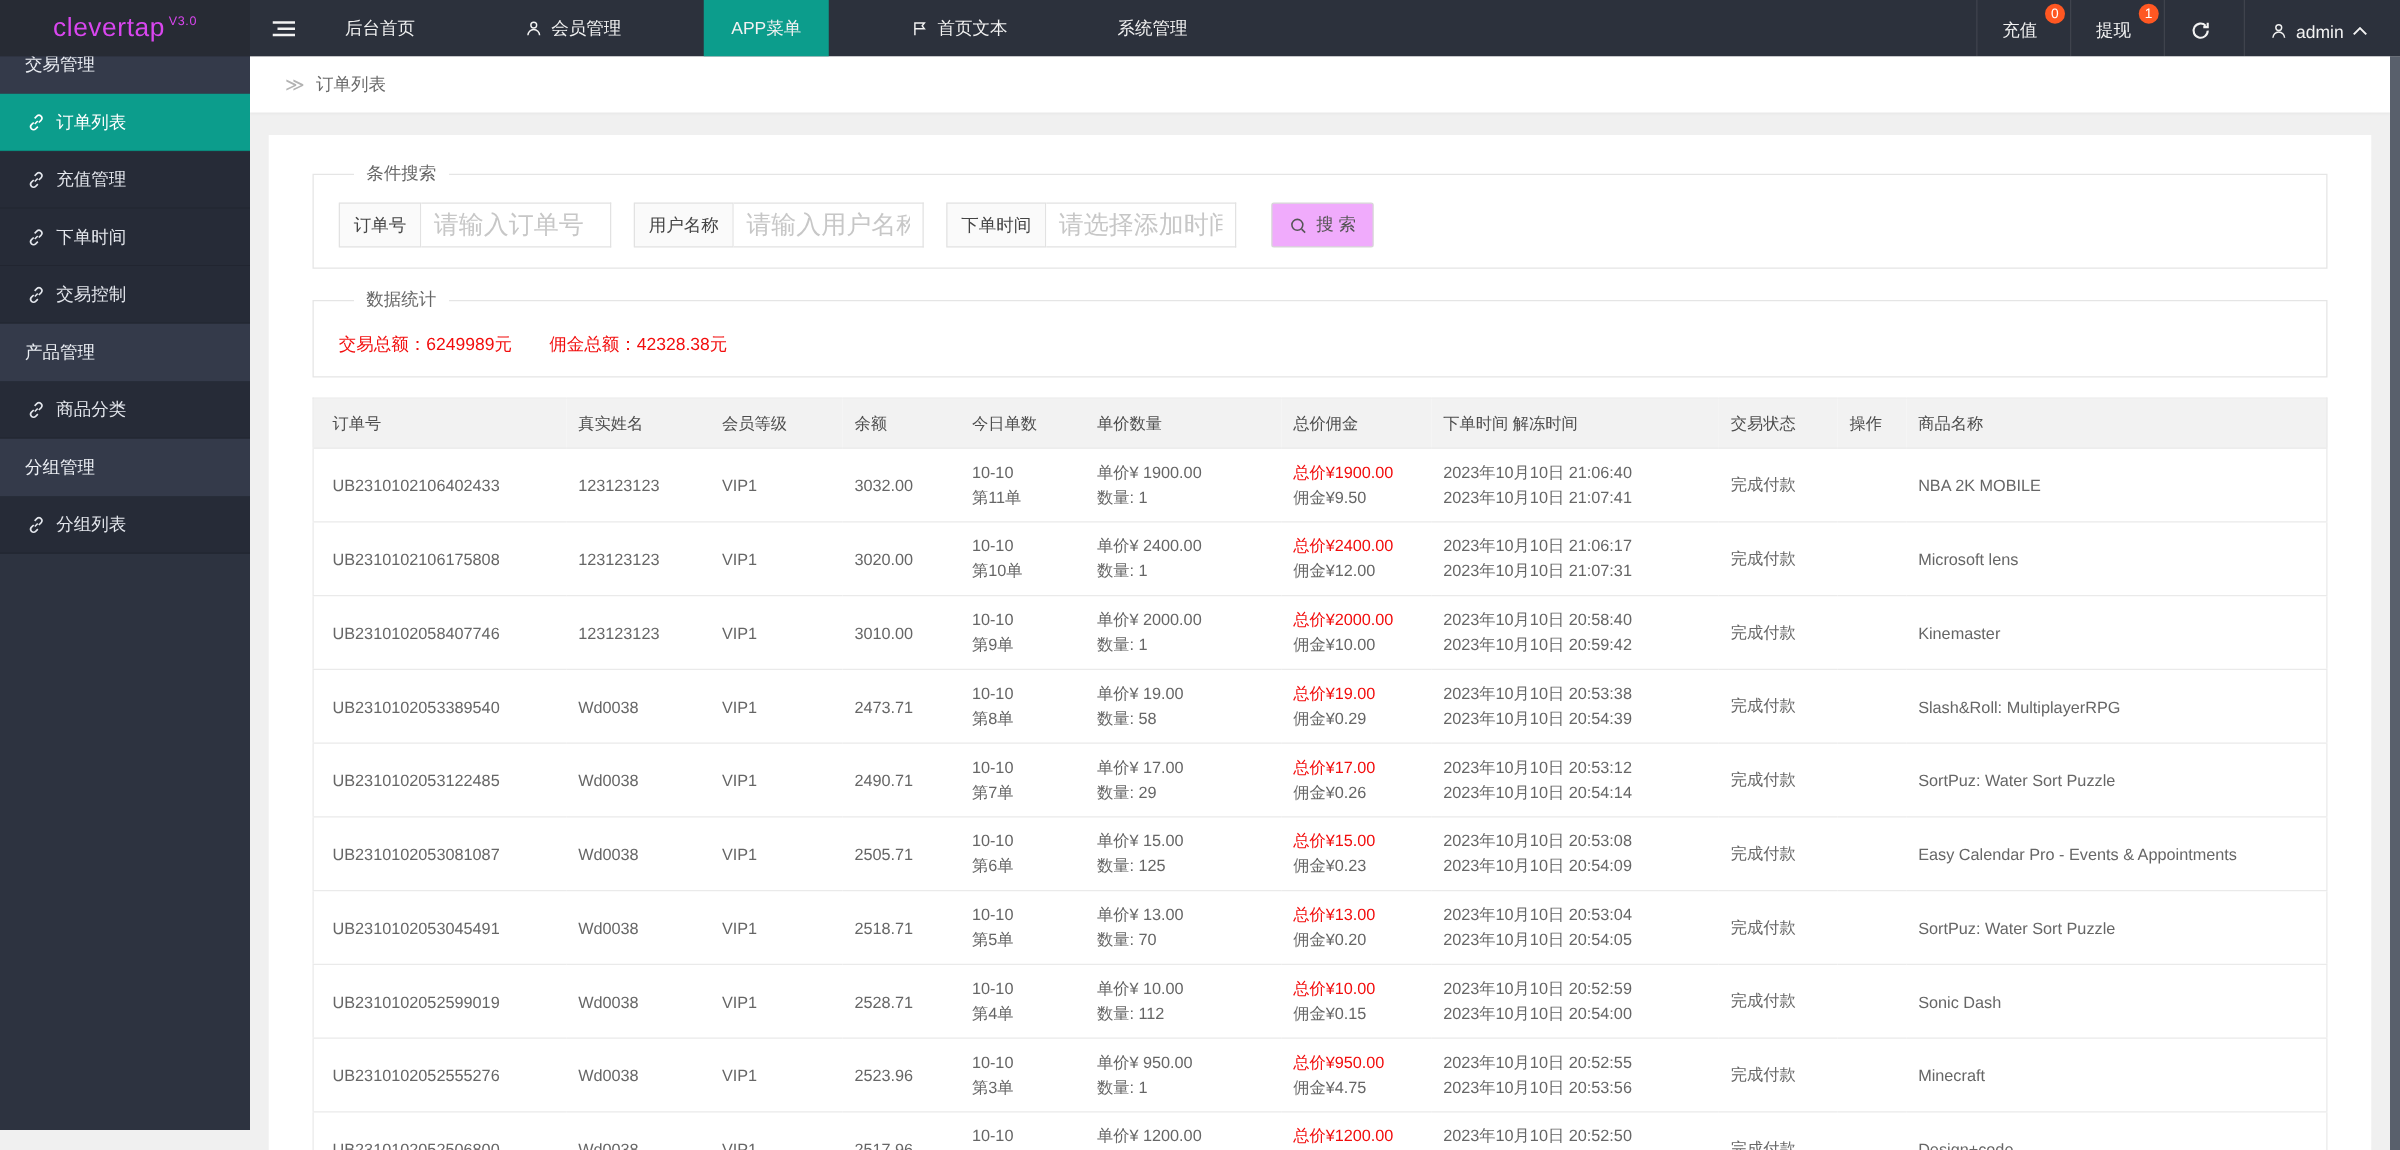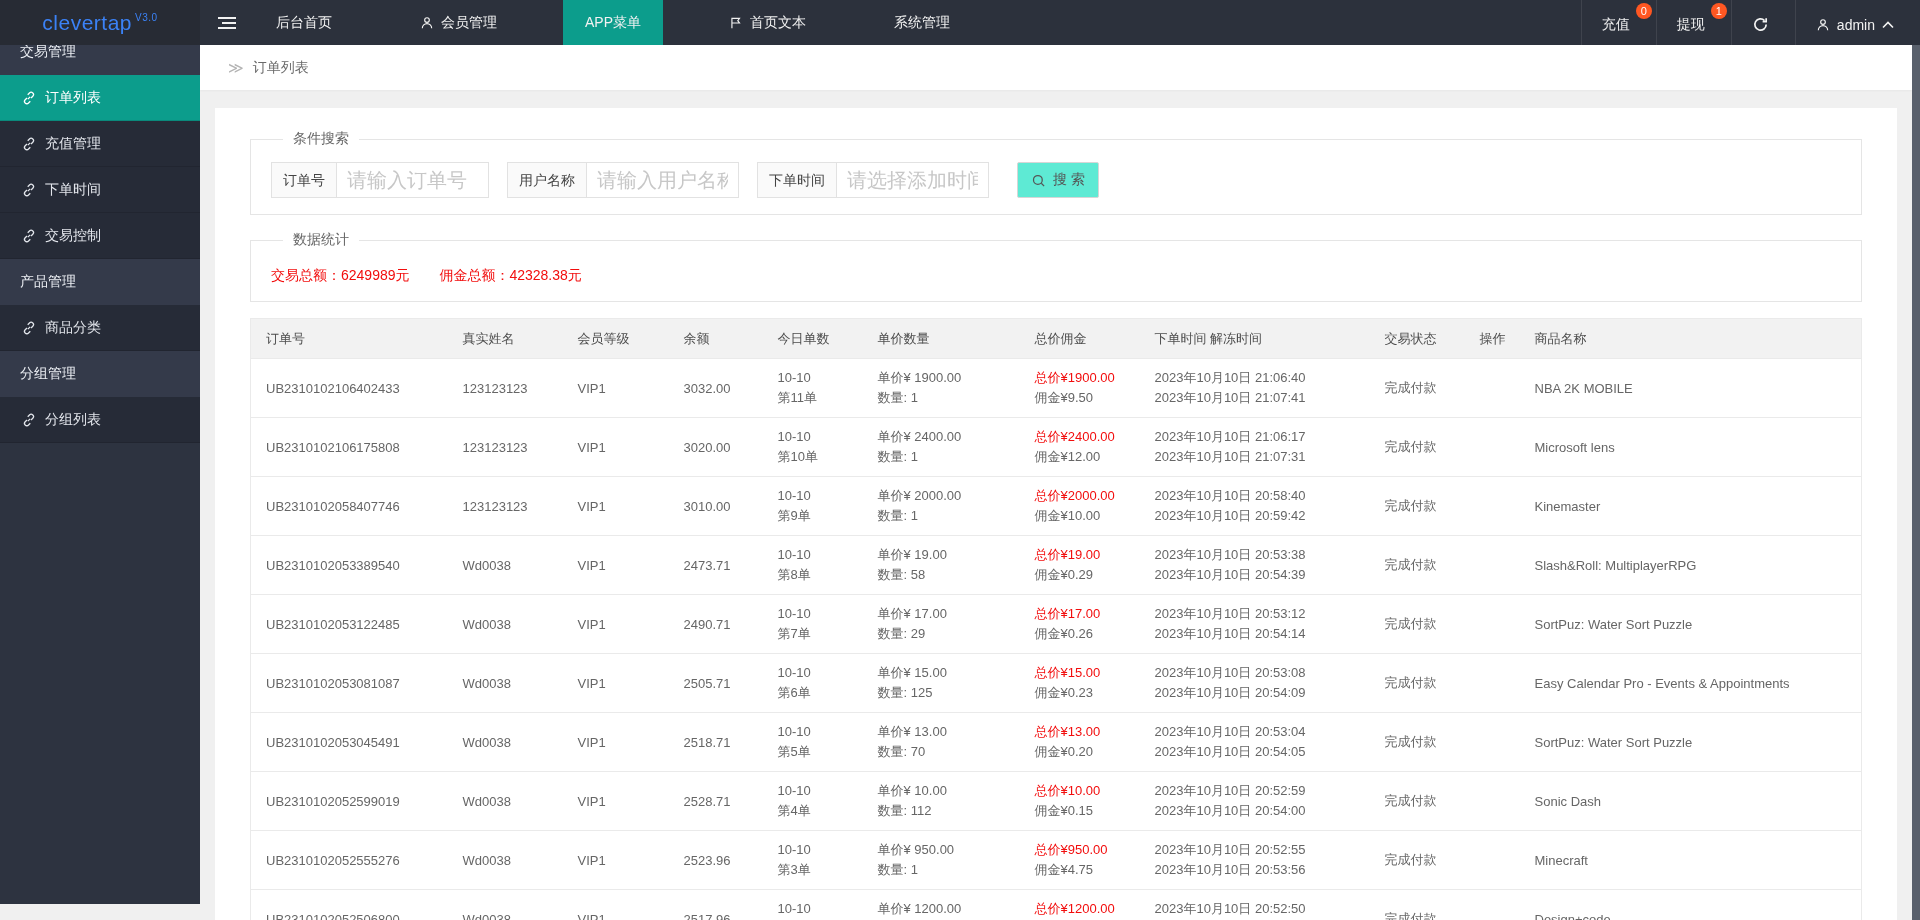--- a/index.html
+++ b/index.html
@@ -1,20 +1,20 @@
 <!DOCTYPE html>
 <html style="--accent: #0c9d8c; --badge: #ff5722; --red: #f20d0d; --topbar: #2c313c; --logodark: #272b34; --sidebar: #2d3340; --sidebargroup: #343a4a; --sidebaritem: #262b37;"><head>
 <meta charset="utf-8">
 <style>
   * { margin:0; padding:0; box-sizing:border-box; }
   html,body { width:1920px; height:920px; overflow:hidden; font-family:"Liberation Sans","DejaVu Sans",sans-serif; background:#f0f0f0; }
 
   
   .topbar { position:absolute; left:0; top:0; width:1920px; height:45px; background:var(--topbar); display:flex; align-items:stretch; z-index:10; }
-  .logo { width:200px; background:var(--logodark); color:#3b82f6; display:flex; align-items:center; justify-content:center; font-size:21px; letter-spacing:.5px; }
+  .logo { width:200px; background:var(--logodark); color:#d946ef; display:flex; align-items:center; justify-content:center; font-size:21px; letter-spacing:.5px; }
   .logo sup { font-size:10px; margin-left:3px; transform:translateY(-5px); }
   .tb-item { display:flex; align-items:center; gap:7px; padding:0 22px; color:#f2f2f2; font-size:14px; cursor:pointer; }
   .tb-item.hamburger { padding:0 18px; }
   .tb-item.active { background:var(--accent); }
   .tb-right { margin-left:auto; display:flex; align-items:stretch; }
   .tb-right .tb-item { border-left:1px solid rgba(255,255,255,.09); position:relative; padding:4px 26px 0 20px; }
   .badge { position:absolute; top:3px; right:4px; min-width:16px; height:16px; line-height:16px; border-radius:9px; background:var(--badge); color:#fff; font-size:11px; text-align:center; padding:0 4px; }
   .icon-svg { display:inline-block; vertical-align:middle; }
 
   
@@ -29,21 +29,21 @@
   .crumb-icon { color:#b3b3b3; font-size:15px; }
   .card { background:#fff; margin:18px 15px 0; padding:22px 35px 40px; min-height:840px; }
 
   fieldset { border:1px solid #e5e5e5; padding:14px 20px 16px; margin-bottom:16px; }
   fieldset legend { font-size:14px; color:#666; padding:0 10px; margin-left:12px; }
   .filters { display:flex; align-items:center; gap:18px; }
   .input-group { display:flex; }
   .ig-label { background:#fafafa; border:1px solid #e2e2e2; height:36px; line-height:34px; padding:0 11px; font-size:14px; color:#444; white-space:nowrap; }
   .ig-input { height:36px; border:1px solid #e2e2e2; border-left:none; width:152px; padding:0 10px; font-size:20px; color:#666; outline:none; font-family:inherit; }
   .ig-input::placeholder { color:#c7c7c7; }
-  .search-btn { display:flex; align-items:center; gap:7px; height:36px; padding:0 13px; background:#5eead4; border:1px solid #d6d6d6; border-radius:2px; font-size:14px; color:#555; cursor:pointer; margin-left:10px; font-family:inherit; }
+  .search-btn { display:flex; align-items:center; gap:7px; height:36px; padding:0 13px; background:#f0abfc; border:1px solid #d6d6d6; border-radius:2px; font-size:14px; color:#555; cursor:pointer; margin-left:10px; font-family:inherit; }
 
   .stats-line { font-size:14px; color:var(--red); padding-top:4px; }
   .stats-line .stat { margin-right:26px; }
 
   table { width:100%; border-collapse:collapse; table-layout:fixed; border:1px solid #eaeaea; margin-top:6px; }
   thead th { background:#f2f2f2; height:40px; font-weight:400; font-size:13px; color:#4d4d4d; text-align:left; padding:0 10px; }
   tbody td { height:59px; border-top:1px solid #eaeaea; font-size:13px; color:#666; padding:8px 10px; vertical-align:middle; background:#fff; }
   th:first-child, td:first-child { padding-left:15px; }
   .line { line-height:20px; white-space:nowrap; }
   .red { color:var(--red); }

